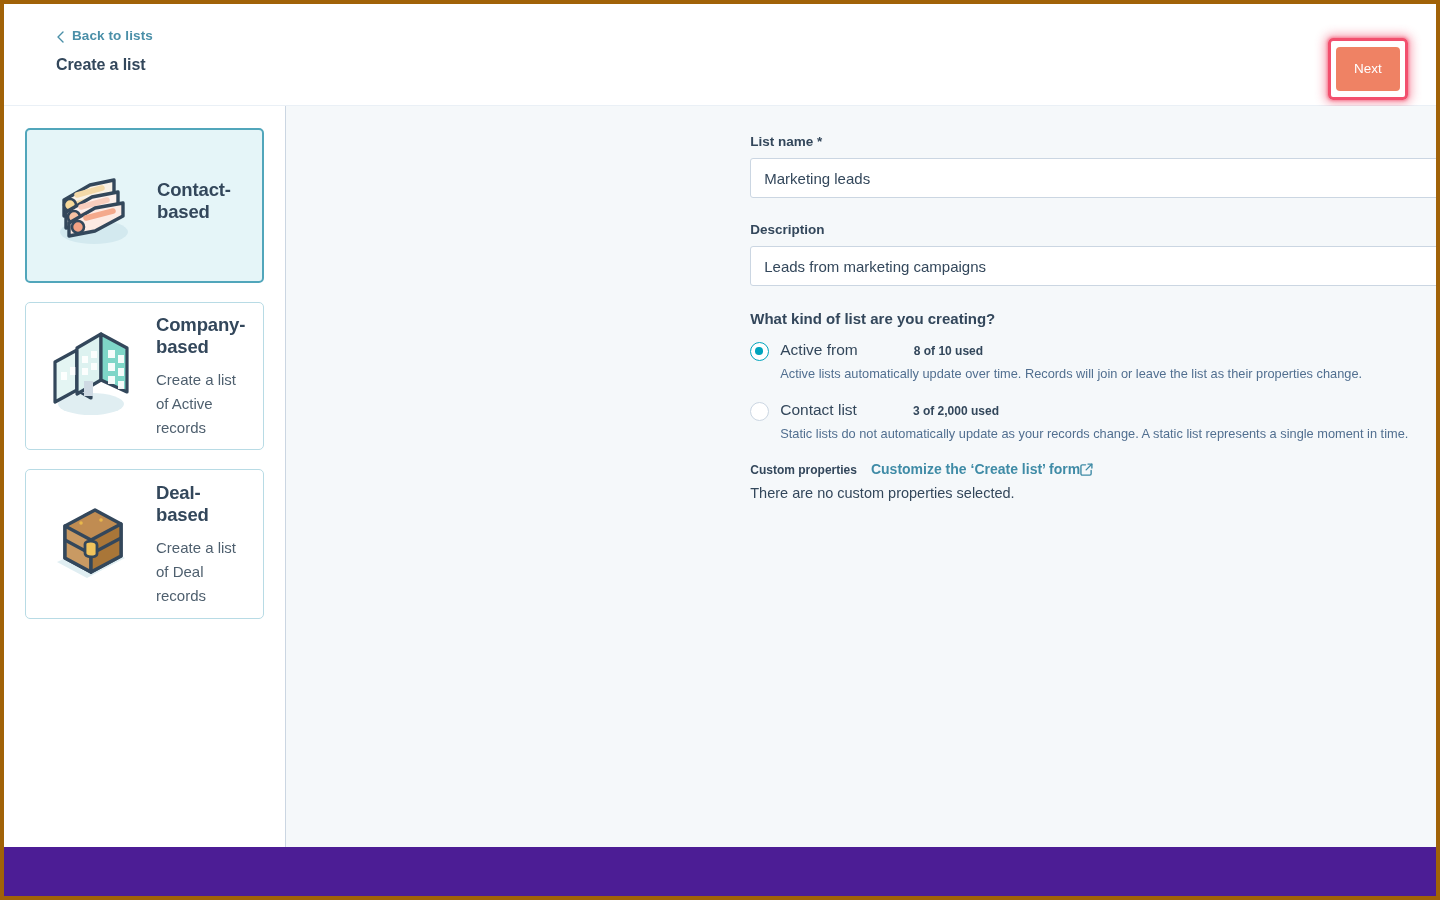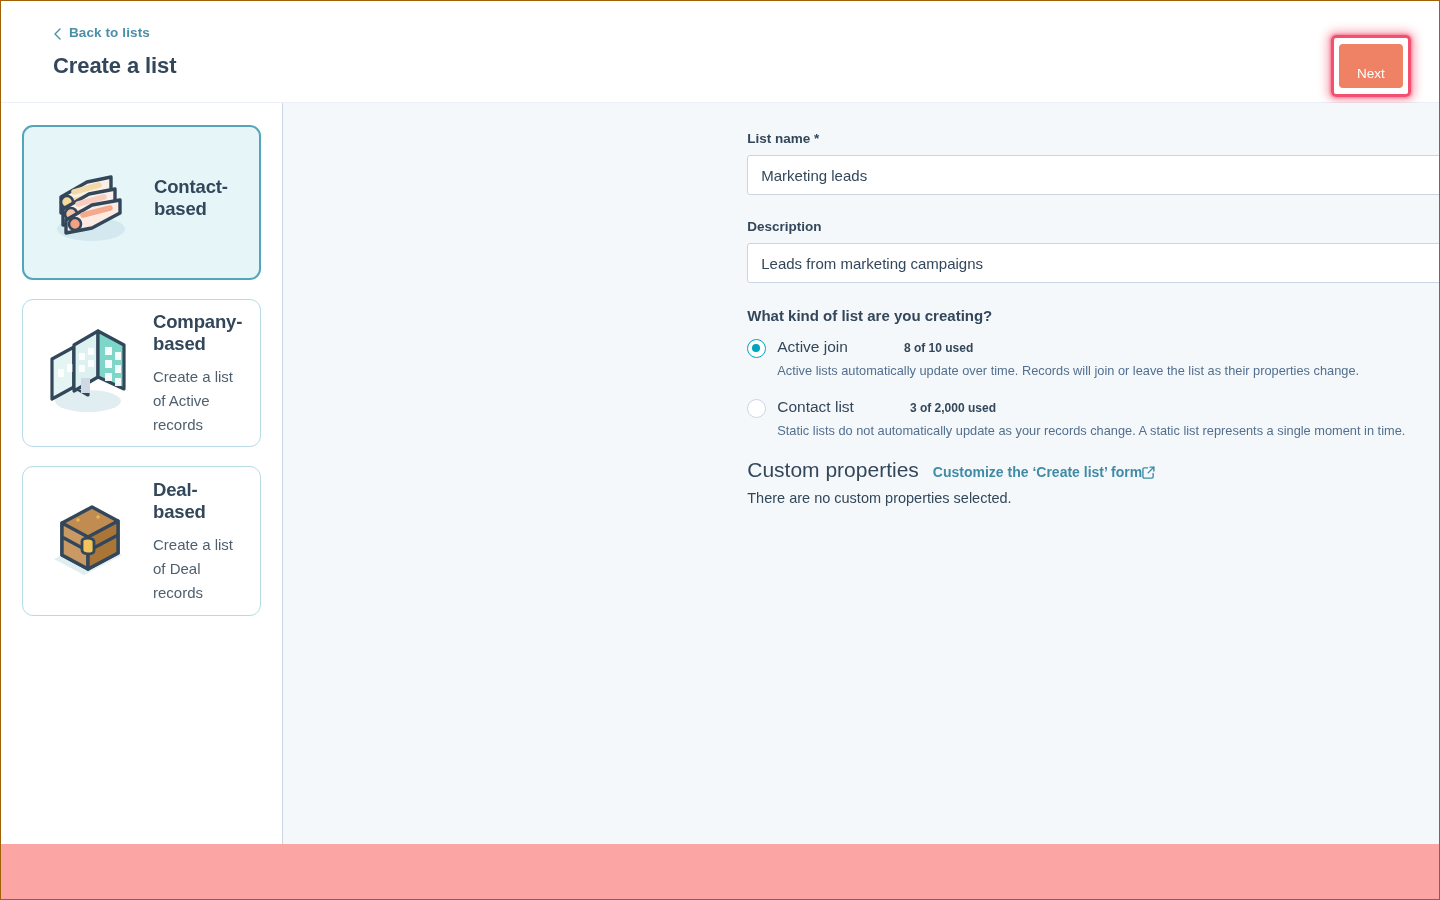--- a/index.html
+++ b/index.html
@@ -7,22 +7,22 @@
   html, body {
     margin: 0; padding: 0;
     width: 1440px; height: 900px;
     background: #ffffff;
     font-family: "Liberation Sans", sans-serif;
     -webkit-font-smoothing: antialiased;
   }
   .app-frame {
     position: relative;
     width: 1440px; height: 900px;
-    background: #fca5a5;
-    border: 1px solid #a16207;
+    background: #4c1d95;
+    border: 4px solid #a16207;
     overflow: hidden;
   }
 
   
   .header {
     position: relative;
     height: 102px;
     background: #ffffff;
     border-bottom: 1px solid #eaf0f6;
   }
@@ -39,21 +39,21 @@
   }
   .back-chevron {
     display: inline-block;
     width: 9px; height: 9px;
     position: relative; top: 0px;
   }
   .back-chevron svg { display: block; }
   .page-title {
     position: absolute;
     left: 52px; top: 52px;
-    font-size: 22px;
+    font-size: 16px;
     font-weight: bold;
     color: #33475b;
     letter-spacing: -0.1px;
   }
 
   
   .next-wrap {
     position: absolute;
     right: 28px; top: 34px;
     width: 80px; height: 62px;
@@ -74,21 +74,21 @@
     width: 64px; height: 44px;
     background: #ef8264;
     border: none;
     border-radius: 4px;
     color: #ffffff;
     font-family: "Liberation Sans", sans-serif;
     font-size: 13.5px;
     font-weight: normal;
     cursor: pointer;
     line-height: 44px;
-    padding: 8px;
+    padding: 0;
     text-align: center;
   }
 
   
   .body-area {
     position: relative;
     display: flex;
     height: 741px;
   }
   .left-pane {
@@ -103,21 +103,21 @@
     padding: 28px 0 0 464px;
     position: relative;
   }
 
   
   .type-card {
     position: relative;
     display: flex;
     align-items: center;
     border: 1px solid #b8dbe5;
-    border-radius: 11px;
+    border-radius: 5px;
     background: #ffffff;
     margin-bottom: 19px;
     cursor: pointer;
     overflow: hidden;
   }
   .type-card.selected {
     background: #e5f5f8;
     border: 2px solid #51a6bb;
   }
   .type-card .card-icon {
@@ -228,22 +228,22 @@
   }
 
   .custom-props-head {
     display: flex;
     align-items: baseline;
     gap: 14px;
     margin-top: 10px;
     margin-bottom: 8px;
   }
   .custom-props-title {
-    font-size: 21px;
-    font-weight: normal;
+    font-size: 12px;
+    font-weight: bold;
     color: #33475b;
   }
   .customize-link {
     display: inline-flex;
     align-items: center;
     color: #3f8ba6;
     font-size: 14px;
     font-weight: bold;
     text-decoration: none;
     cursor: pointer;
@@ -380,21 +380,21 @@
       <div class="field-block">
         <div class="field-label">Description</div>
         <input class="text-input" type="text" value="Leads from marketing campaigns" style="">
       </div>
 
       <div class="section-question">What kind of list are you creating?</div>
 
       <div class="radio-row">
         <div class="radio-mark checked"></div>
         <div class="radio-label-line">
-          <span class="radio-label">Active join</span>
+          <span class="radio-label">Active from</span>
           <span class="radio-usage">8 of 10 used</span>
         </div>
       </div>
       <div class="radio-help">Active lists automatically update over time. Records will join or leave the list as their properties change.</div>
 
       <div class="radio-row">
         <div class="radio-mark"></div>
         <div class="radio-label-line">
           <span class="radio-label">Contact list</span>
           <span class="radio-usage">3 of 2,000 used</span>

